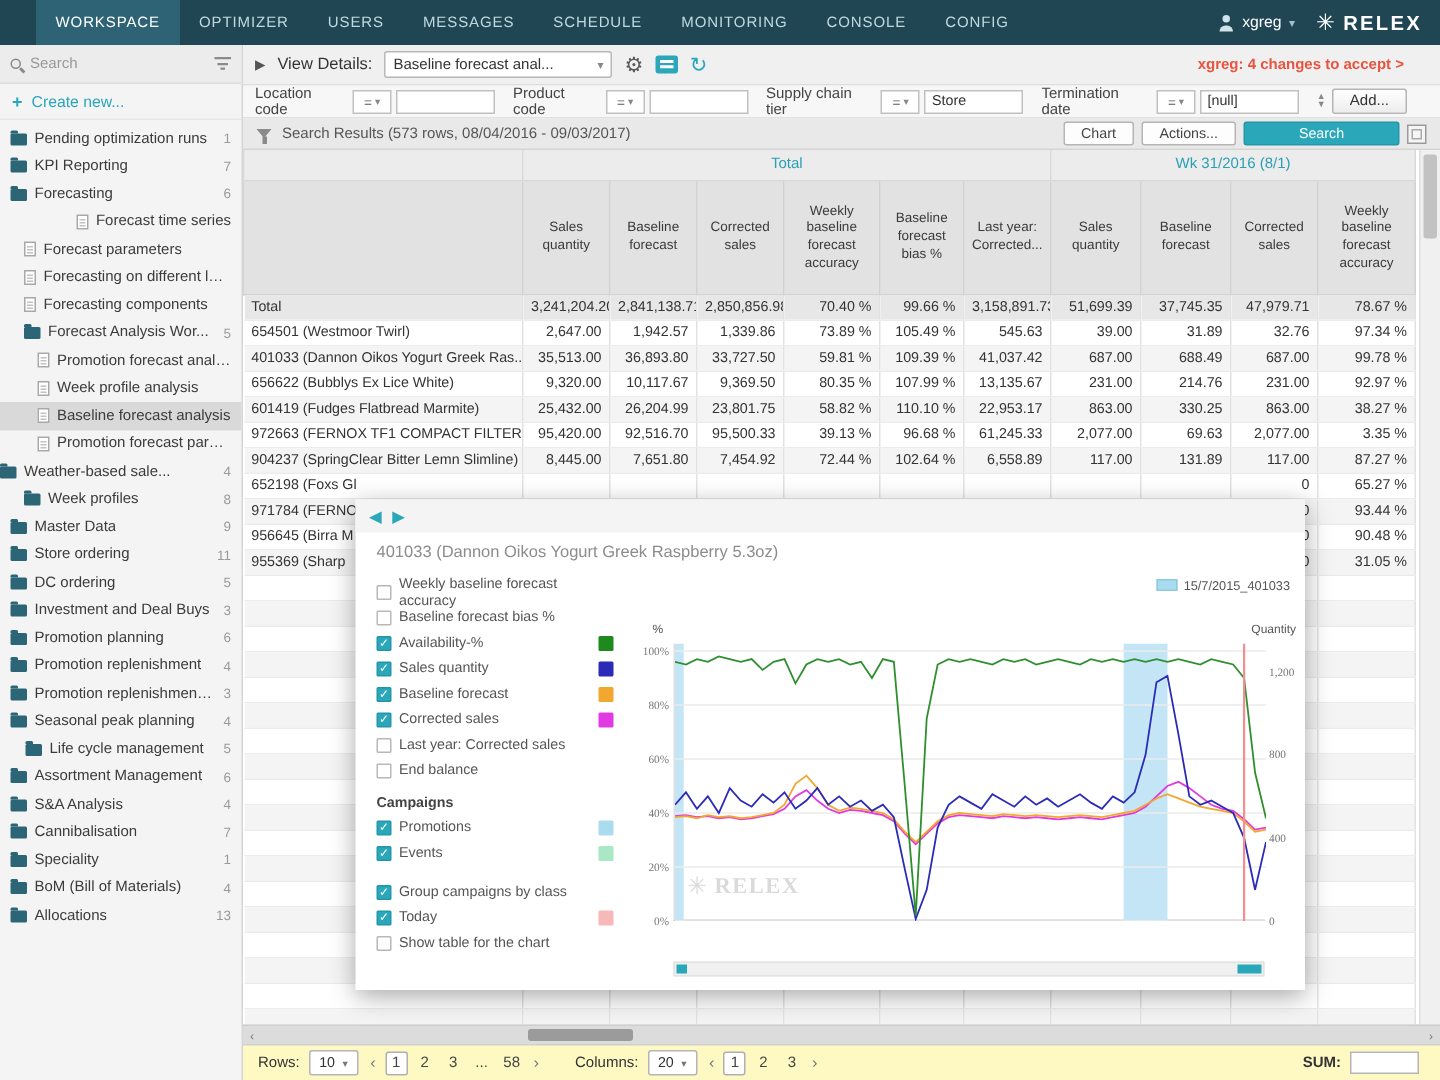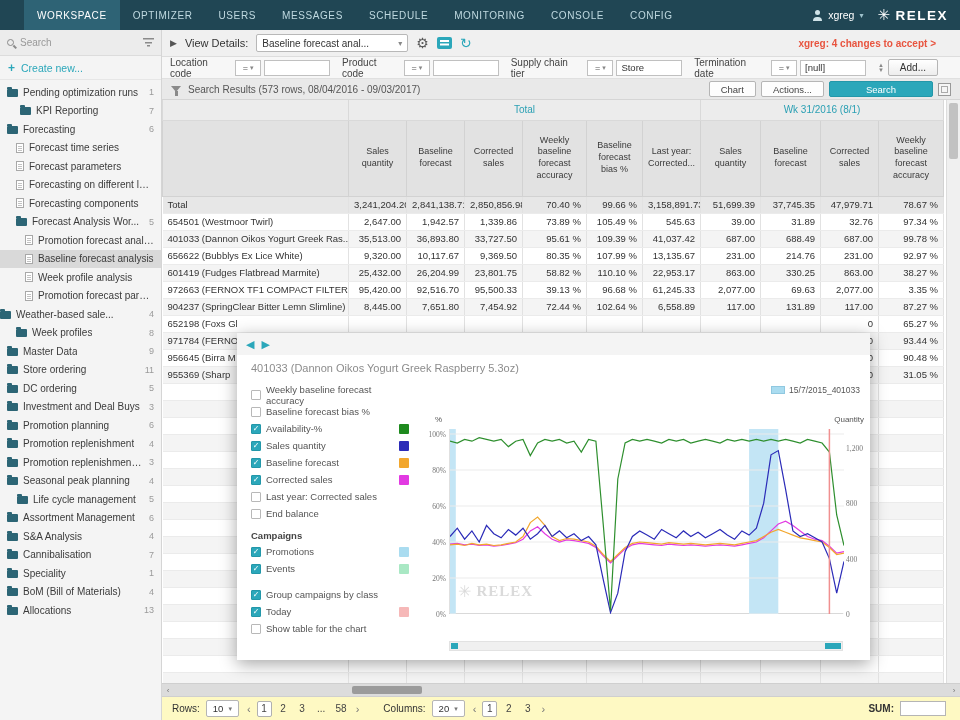--- a/index.html
+++ b/index.html
@@ -177,31 +177,31 @@
     <div class="create-new">
       <span class="plus">+</span>
       <span>Create new...</span>
     </div>
     <div class="tree" id="tree">
         <div class="tree-item" style="padding-left: 7px;">
           <span class="icon-folder"></span>
           <span class="tree-label">Pending optimization runs</span>
           <span class="count">1</span>
         </div>
-        <div class="tree-item" style="padding-left: 20px;">
+        <div class="tree-item" style="padding-left: 7px;">
           <span class="icon-folder"></span>
           <span class="tree-label">KPI Reporting</span>
           <span class="count">7</span>
         </div>
         <div class="tree-item" style="padding-left: 7px;">
           <span class="icon-folder"></span>
           <span class="tree-label">Forecasting</span>
           <span class="count">6</span>
         </div>
-        <div class="tree-item" style="padding-left: 16px;">
+        <div class="tree-item" style="padding-left: 16px; justify-content: flex-end;">
           <span class="icon-doc"></span>
           <span class="tree-label">Forecast time series</span>
         </div>
         <div class="tree-item" style="padding-left: 16px;">
           <span class="icon-doc"></span>
           <span class="tree-label">Forecast parameters</span>
         </div>
         <div class="tree-item" style="padding-left: 16px;">
           <span class="icon-doc"></span>
           <span class="tree-label">Forecasting on different levels</span>
@@ -212,27 +212,27 @@
         </div>
         <div class="tree-item" style="padding-left: 16px;">
           <span class="icon-folder"></span>
           <span class="tree-label">Forecast Analysis Wor...</span>
           <span class="count">5</span>
         </div>
         <div class="tree-item" style="padding-left: 25px;">
           <span class="icon-doc"></span>
           <span class="tree-label">Promotion forecast analysis</span>
         </div>
+        <div class="tree-item" style="padding-left: 25px;">
+          <span class="icon-doc"></span>
+          <span class="tree-label">Week profile analysis</span>
+        </div>
         <div class="tree-item selected" style="padding-left: 25px;">
           <span class="icon-doc"></span>
           <span class="tree-label">Baseline forecast analysis</span>
-        </div>
-        <div class="tree-item" style="padding-left: 25px;">
-          <span class="icon-doc"></span>
-          <span class="tree-label">Week profile analysis</span>
         </div>
         <div class="tree-item" style="padding-left: 25px;">
           <span class="icon-doc"></span>
           <span class="tree-label">Promotion forecast parameters</span>
         </div>
         <div class="tree-item" style="">
           <span class="icon-folder"></span>
           <span class="tree-label">Weather-based sale...</span>
           <span class="count">4</span>
         </div>
@@ -447,21 +447,21 @@
               <td class="num">39.00</td>
               <td class="num">31.89</td>
               <td class="num">32.76</td>
               <td class="num">97.34 %</td>
             </tr>
             <tr>
               <td class="label">401033 (Dannon Oikos Yogurt Greek Ras...</td>
               <td class="num">35,513.00</td>
               <td class="num">36,893.80</td>
               <td class="num">33,727.50</td>
-              <td class="num">95.61 %</td>
+              <td class="num">59.81 %</td>
               <td class="num">109.39 %</td>
               <td class="num">41,037.42</td>
               <td class="num">687.00</td>
               <td class="num">688.49</td>
               <td class="num">687.00</td>
               <td class="num">99.78 %</td>
             </tr>
             <tr>
               <td class="label">656622 (Bubblys Ex Lice White)</td>
               <td class="num">9,320.00</td>

